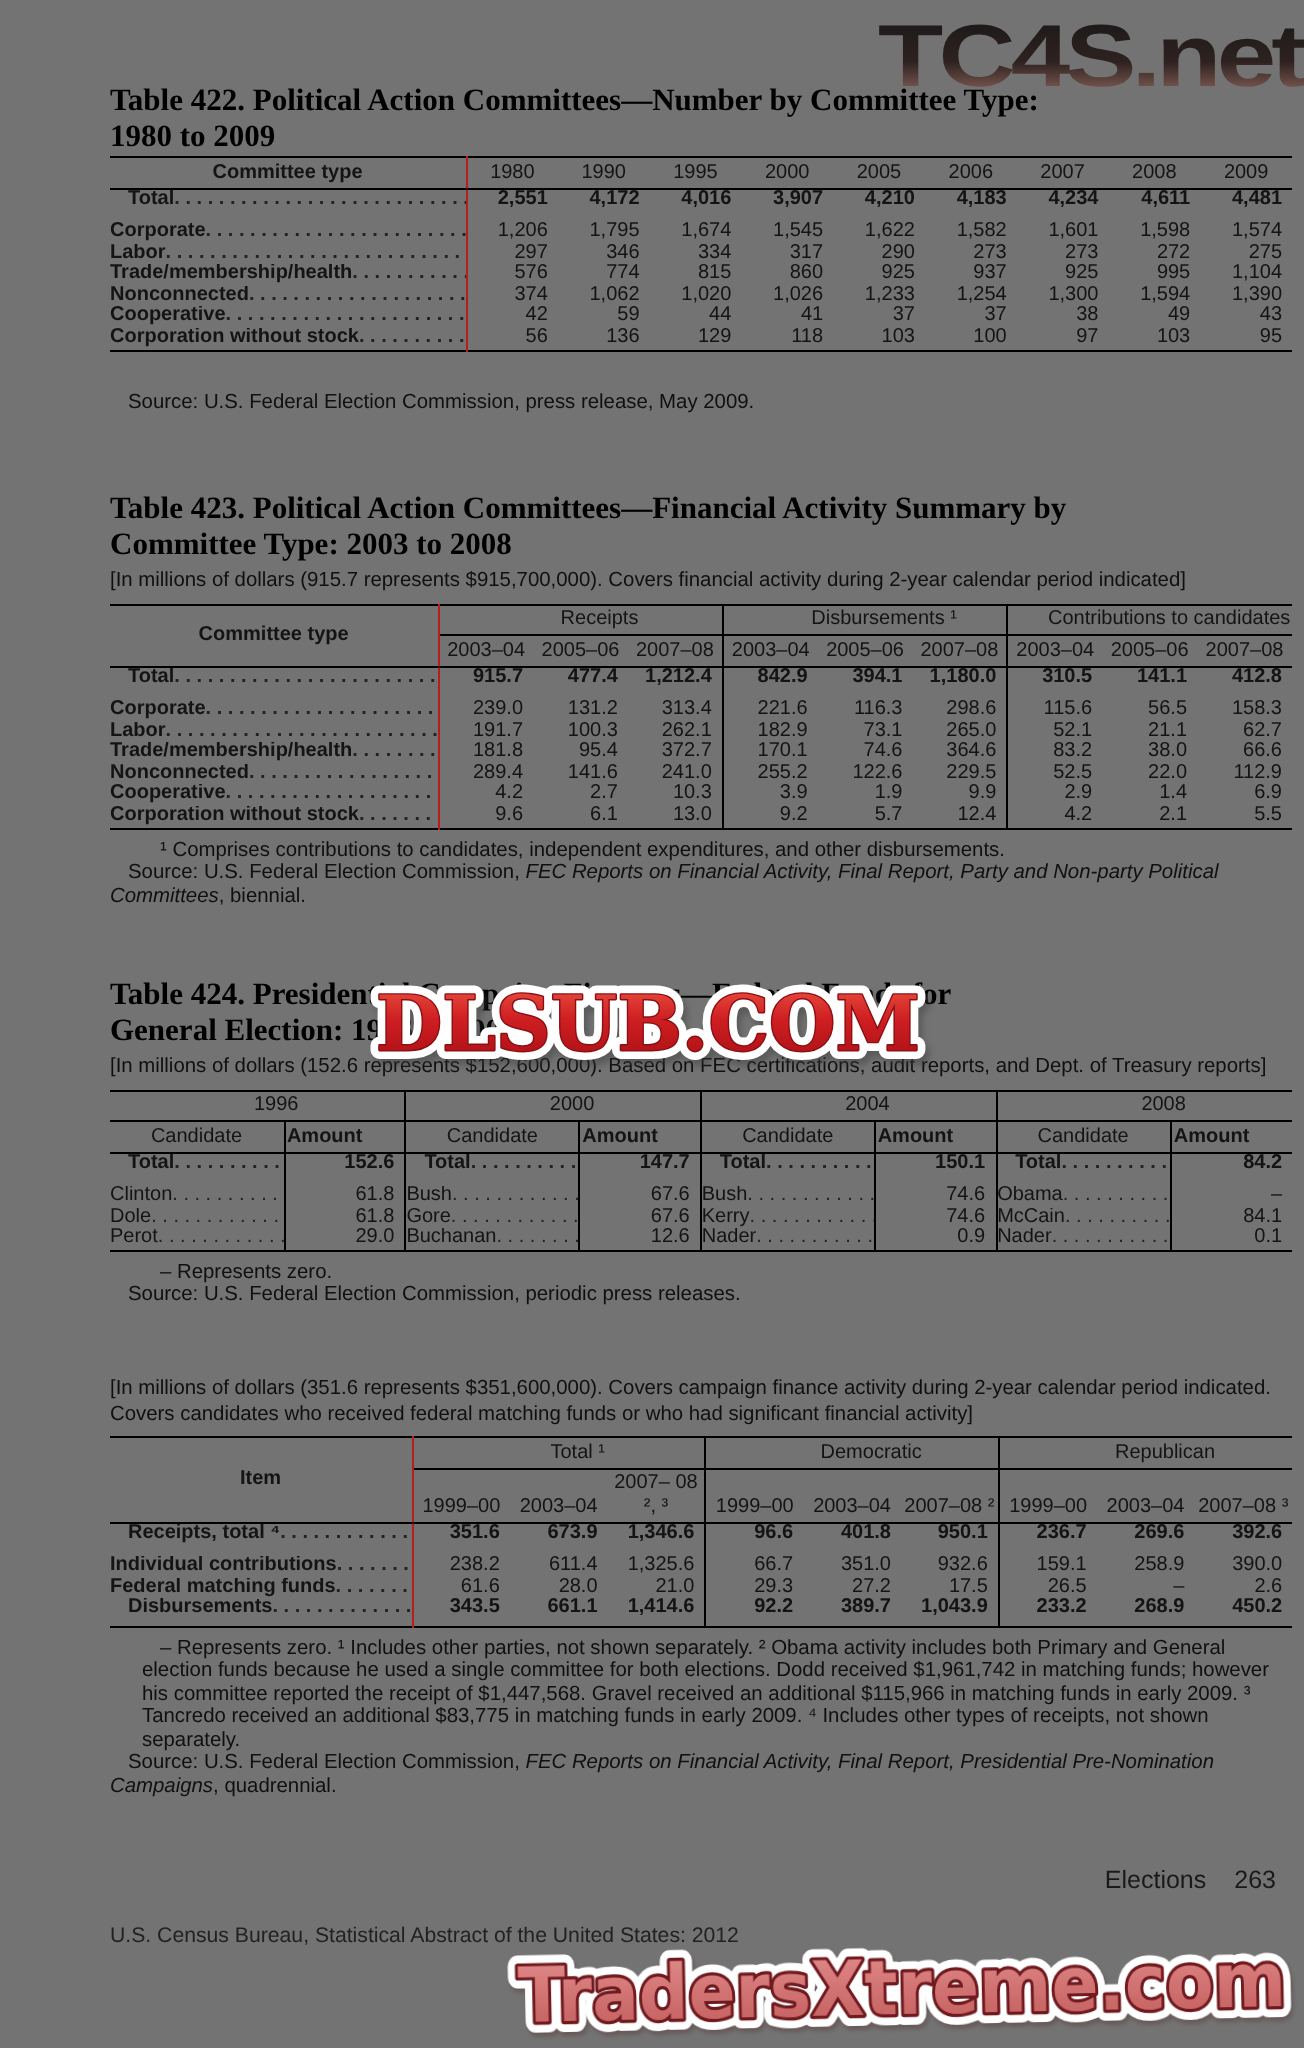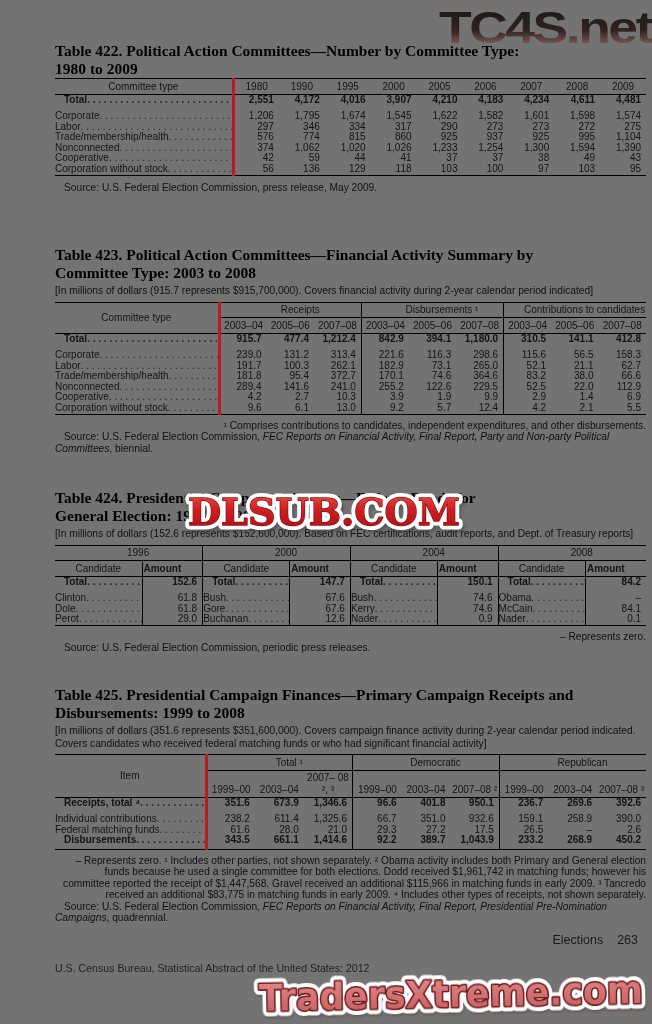--- a/index.html
+++ b/index.html
@@ -20,23 +20,23 @@
   th.amt{text-align:center;padding-right:20px;font-weight:bold;}
   .stubcell{overflow:hidden;}
   .stub-in{display:flex;align-items:baseline;overflow:hidden;}
   .stub-in.ind{padding-left:9px;}
   .lbl{white-space:nowrap;}
   .dots{flex:1;overflow:hidden;white-space:nowrap;color:#222;}
   .dots::after{content:" .\00a0.\00a0.\00a0.\00a0.\00a0.\00a0.\00a0.\00a0.\00a0.\00a0.\00a0.\00a0.\00a0.\00a0.\00a0.\00a0.\00a0.\00a0.\00a0.\00a0.\00a0.\00a0.\00a0.\00a0.\00a0.\00a0.\00a0.\00a0.\00a0.";}
   .bold-row td{font-weight:bold;padding-bottom:3px;}
   .gap-row td{padding-top:3px;margin-top:48px;}
   .vl{border-left:1px solid #000;}
-  .t-stub-r td:first-child,.t-stub-r th.stub{border-right:3px solid #b91c1c;}
+  .t-stub-r td:first-child,.t-stub-r th.stub{border-right:1px solid #b91c1c;font-weight:bold;}
   #t424 tbody td + td{border-left:1px solid #000;}
-  .fnote{font-size:10.2px;line-height:11.5px;margin:5px 0 0 4px;text-indent:9px;color:#101010;text-align:right;}
+  .fnote{font-size:10.2px;line-height:11.5px;margin:5px 0 0 16px;text-indent:9px;color:#101010;}
   .src{font-size:10.2px;line-height:11.5px;margin:0;text-indent:9px;color:#101010;}
   .wm{position:absolute;pointer-events:none;}
   #wm-top{top:3px;left:437px;}
   #wm-mid{top:483px;left:178px;filter:drop-shadow(2px 3px 1.5px rgba(60,60,60,0.45));}
   #wm-bot{top:966px;left:250px;transform:rotate(-1.2deg);filter:drop-shadow(1px 2px 1px rgba(80,40,40,0.35));}
   .footer-right{position:absolute;top:933px;right:14px;font-size:12.5px;color:#1a1a1a;}
   .footer-right .pg{margin-left:14px;}
   .footer-attr{position:absolute;top:962px;left:55px;font-size:10.6px;color:#222;}
 </style>
 </head>
@@ -194,21 +194,21 @@
             <td class="num">129</td>
             <td class="num">118</td>
             <td class="num">103</td>
             <td class="num">100</td>
             <td class="num">97</td>
             <td class="num">103</td>
             <td class="num">95</td>
           </tr>
         </tbody>
     </table>
-    <p class="src" style="margin-top:6px">Source: U.S. Federal Election Commission, press release, May 2009.</p>
+    <p class="src" style="margin-top:20px">Source: U.S. Federal Election Commission, press release, May 2009.</p>
   </div>
 
   <div class="sec" style="top:246px">
     <h2 class="title">
       <div>Table 423. Political Action Committees—Financial Activity Summary by</div>
       <div>Committee Type: 2003 to 2008</div>
     </h2>
     <div class="bracket">[In millions of dollars (915.7 represents $915,700,000). Covers financial activity during 2-year calendar period indicated]</div>
     <table id="t423" class="t-stub-r">
       <colgroup>
@@ -530,24 +530,20 @@
         <stop offset="0" stop-color="#ef5a45"></stop>
         <stop offset="0.45" stop-color="#cf1f22"></stop>
         <stop offset="1" stop-color="#a60e14"></stop>
       </linearGradient>
     </defs>
     <text x="146" y="42" text-anchor="middle" font-family="DejaVu Serif, Liberation Serif, serif" font-size="38" font-weight="bold" stroke="#ffffff" stroke-width="9" stroke-linejoin="round" paint-order="stroke" fill="#ffffff" textLength="272" lengthAdjust="spacingAndGlyphs">DLSUB.COM</text>
     <text x="146" y="42" text-anchor="middle" font-family="DejaVu Serif, Liberation Serif, serif" font-size="38" font-weight="bold" stroke="#8c0d12" stroke-width="1.4" stroke-linejoin="round" paint-order="stroke" fill="url(#g-mid)" textLength="272" lengthAdjust="spacingAndGlyphs">DLSUB.COM</text>
   </svg>
 
   <div class="sec" style="top:686px">
-    <h2 class="title">
-      <div>Table 425. Presidential Campaign Finances—Primary Campaign Receipts and</div>
-      <div>Disbursements: 1999 to 2008</div>
-    </h2>
     <div class="bracket">[In millions of dollars (351.6 represents $351,600,000). Covers campaign finance activity during 2-year calendar period indicated. Covers candidates who received federal matching funds or who had significant financial activity]</div>
     <table id="t425" class="t-stub-r">
       <colgroup>
           <col style="width:151px">
           <col span="9" style="width:48.9px">
         </colgroup>
       <thead>
         <tr class="grp-row">
           <th class="stub" rowspan="2" style="vertical-align:middle">Item</th>
           <th class="grp" colspan="3">Total ¹</th>

